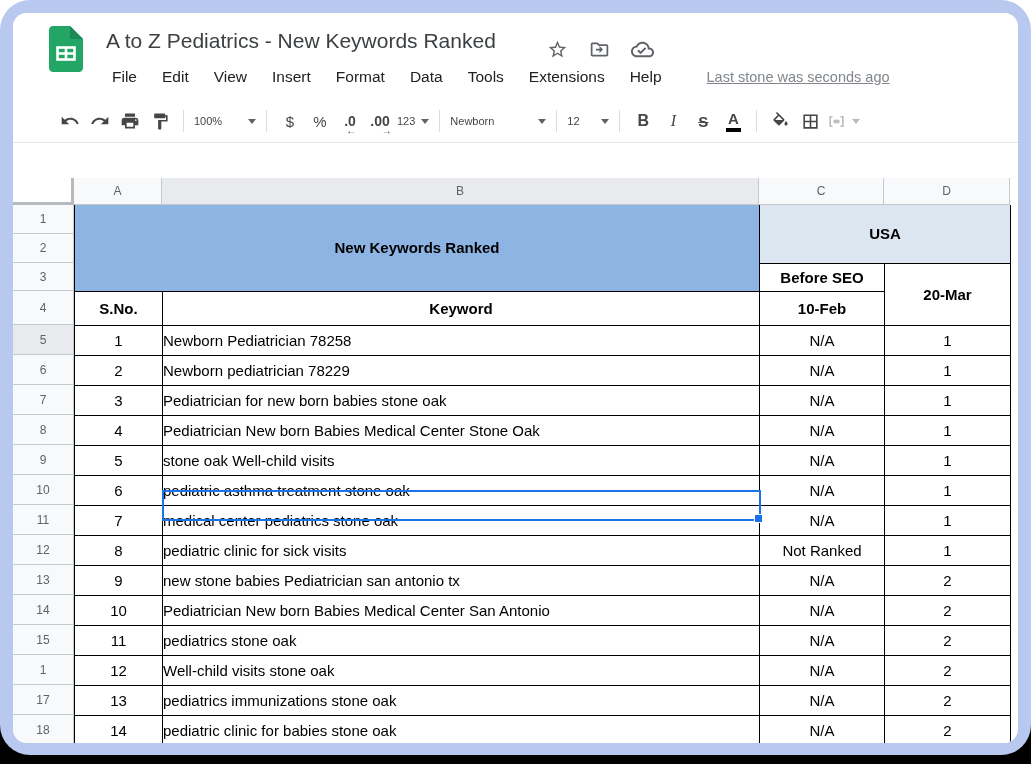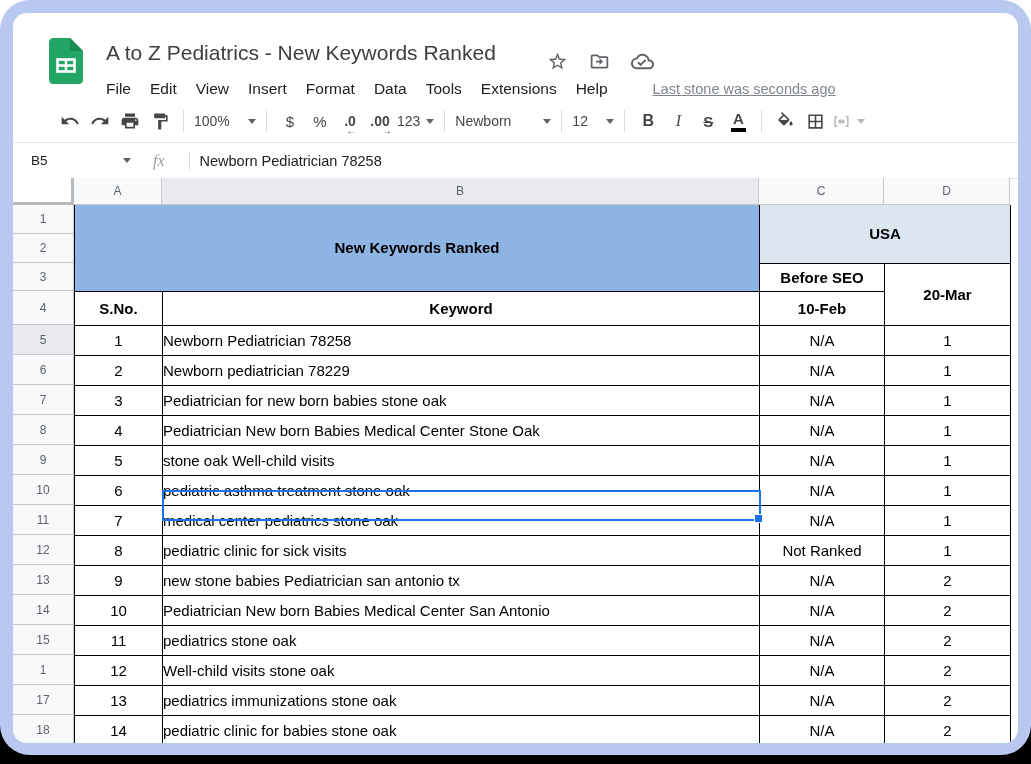--- a/index.html
+++ b/index.html
@@ -3,38 +3,38 @@
 <meta charset="utf-8">
 <style>
   html,body{margin:0;padding:0;}
   body{width:1031px;height:764px;position:relative;background:#ffffff;overflow:hidden;
        font-family:"Liberation Sans",sans-serif;}
   .backdrop-black{position:absolute;left:0;top:690px;width:1031px;height:74px;background:#000;}
   .frame{position:absolute;left:0;top:0;width:1031px;height:755px;background:#b9c8ee;border-radius:30px;}
   .window{position:absolute;left:13px;top:13px;width:1005px;height:730px;background:#fff;border-radius:14px;overflow:hidden;}
 
   
-  .topbar{position:absolute;left:0;top:12px;width:100%;height:87px;background:#fff;border-bottom:1px solid #eceef1;}
+  .topbar{position:absolute;left:0;top:0;width:100%;height:87px;background:#fff;border-bottom:1px solid #eceef1;}
   .sheets-icon{position:absolute;left:36px;top:13px;width:34px;height:46px;}
   .doc-title{position:absolute;left:93px;top:16px;font-size:21px;color:#3c4043;white-space:nowrap;}
   .title-icons{position:absolute;left:534px;top:25px;display:flex;gap:21px;align-items:center;}
   .title-icons svg{display:block;}
   .menubar{position:absolute;left:93px;top:55px;display:flex;align-items:center;gap:19px;
            font-size:15.5px;color:#202124;}
-  .menu-item{cursor:default;}
+  .menu-item{cursor:default;margin-left:6px;}
   .last-edit{margin-left:26px;font-size:14.5px;color:#80868b;text-decoration:underline;white-space:nowrap;}
 
   
   .toolbar{position:absolute;left:0;top:87px;width:100%;height:43px;background:#fff;
            border-bottom:1px solid #e2e5e9;display:flex;align-items:center;padding-left:42px;box-sizing:border-box;
            color:#444746;}
   .tbtn{display:flex;align-items:center;justify-content:center;min-width:26px;height:30px;margin:0 2px;position:relative;}
   .tbtn svg{display:block;}
   .tdiv{width:1px;height:22px;background:#dadce0;margin:0 8px;flex:0 0 1px;}
-  .ttext{font-size:14px;color:#444746;}
+  .ttext{font-size:11px;color:#444746;}
   .caret{width:0;height:0;border-left:4px solid transparent;border-right:4px solid transparent;
          border-top:5px solid #5f6368;margin-left:6px;}
   .caret.gray{border-top-color:#b8bcbf;}
   .dec-ind{position:relative;font-size:14px;font-weight:600;}
   .dec-ind .arr{position:absolute;font-size:10px;bottom:-7px;font-weight:400;}
   .dec-ind .arr.l{left:2px;} .dec-ind .arr.r{right:-2px;}
   .btn-bold{font-size:16px;font-weight:bold;}
   .btn-italic{font-size:16px;font-style:italic;font-family:"Liberation Serif",serif;}
   .btn-strike{font-size:15px;text-decoration:line-through;font-weight:600;}
   .btn-textcolor{font-size:15px;font-weight:600;display:flex;flex-direction:column;align-items:center;line-height:15px;}
@@ -210,29 +210,20 @@
         </svg>
     </div>
     <div class="tbtn merge-grayed">
       <svg width="19" height="19" viewBox="0 0 24 24" fill="#b8bcbf">
           <path d="M3 5h4v2H5v10h2v2H3V5zm18 0h-4v2h2v10h-2v2h4V5zM8 11l3-2.5v2h2v-2L16 11v2l-3 2.5v-2h-2v2L8 13v-2z"></path>
         </svg>
       <span class="caret gray"></span>
     </div>
   </div>
 
-  <div class="fbar">
-    <div class="namebox">
-      <span>B5</span>
-        <span class="caret"></span>
-    </div>
-    <span class="fx">fx</span>
-    <div class="fdiv"></div>
-    <span class="fcontent">Newborn Pediatrician 78258</span>
-  </div>
 
   <div class="grid">
     <div class="corner"></div>
 
     <div class="colheads">
       <div class="ch w-a">A</div>
       <div class="ch w-b sel">B</div>
       <div class="ch w-c">C</div>
       <div class="ch w-d">D</div>
     </div>

